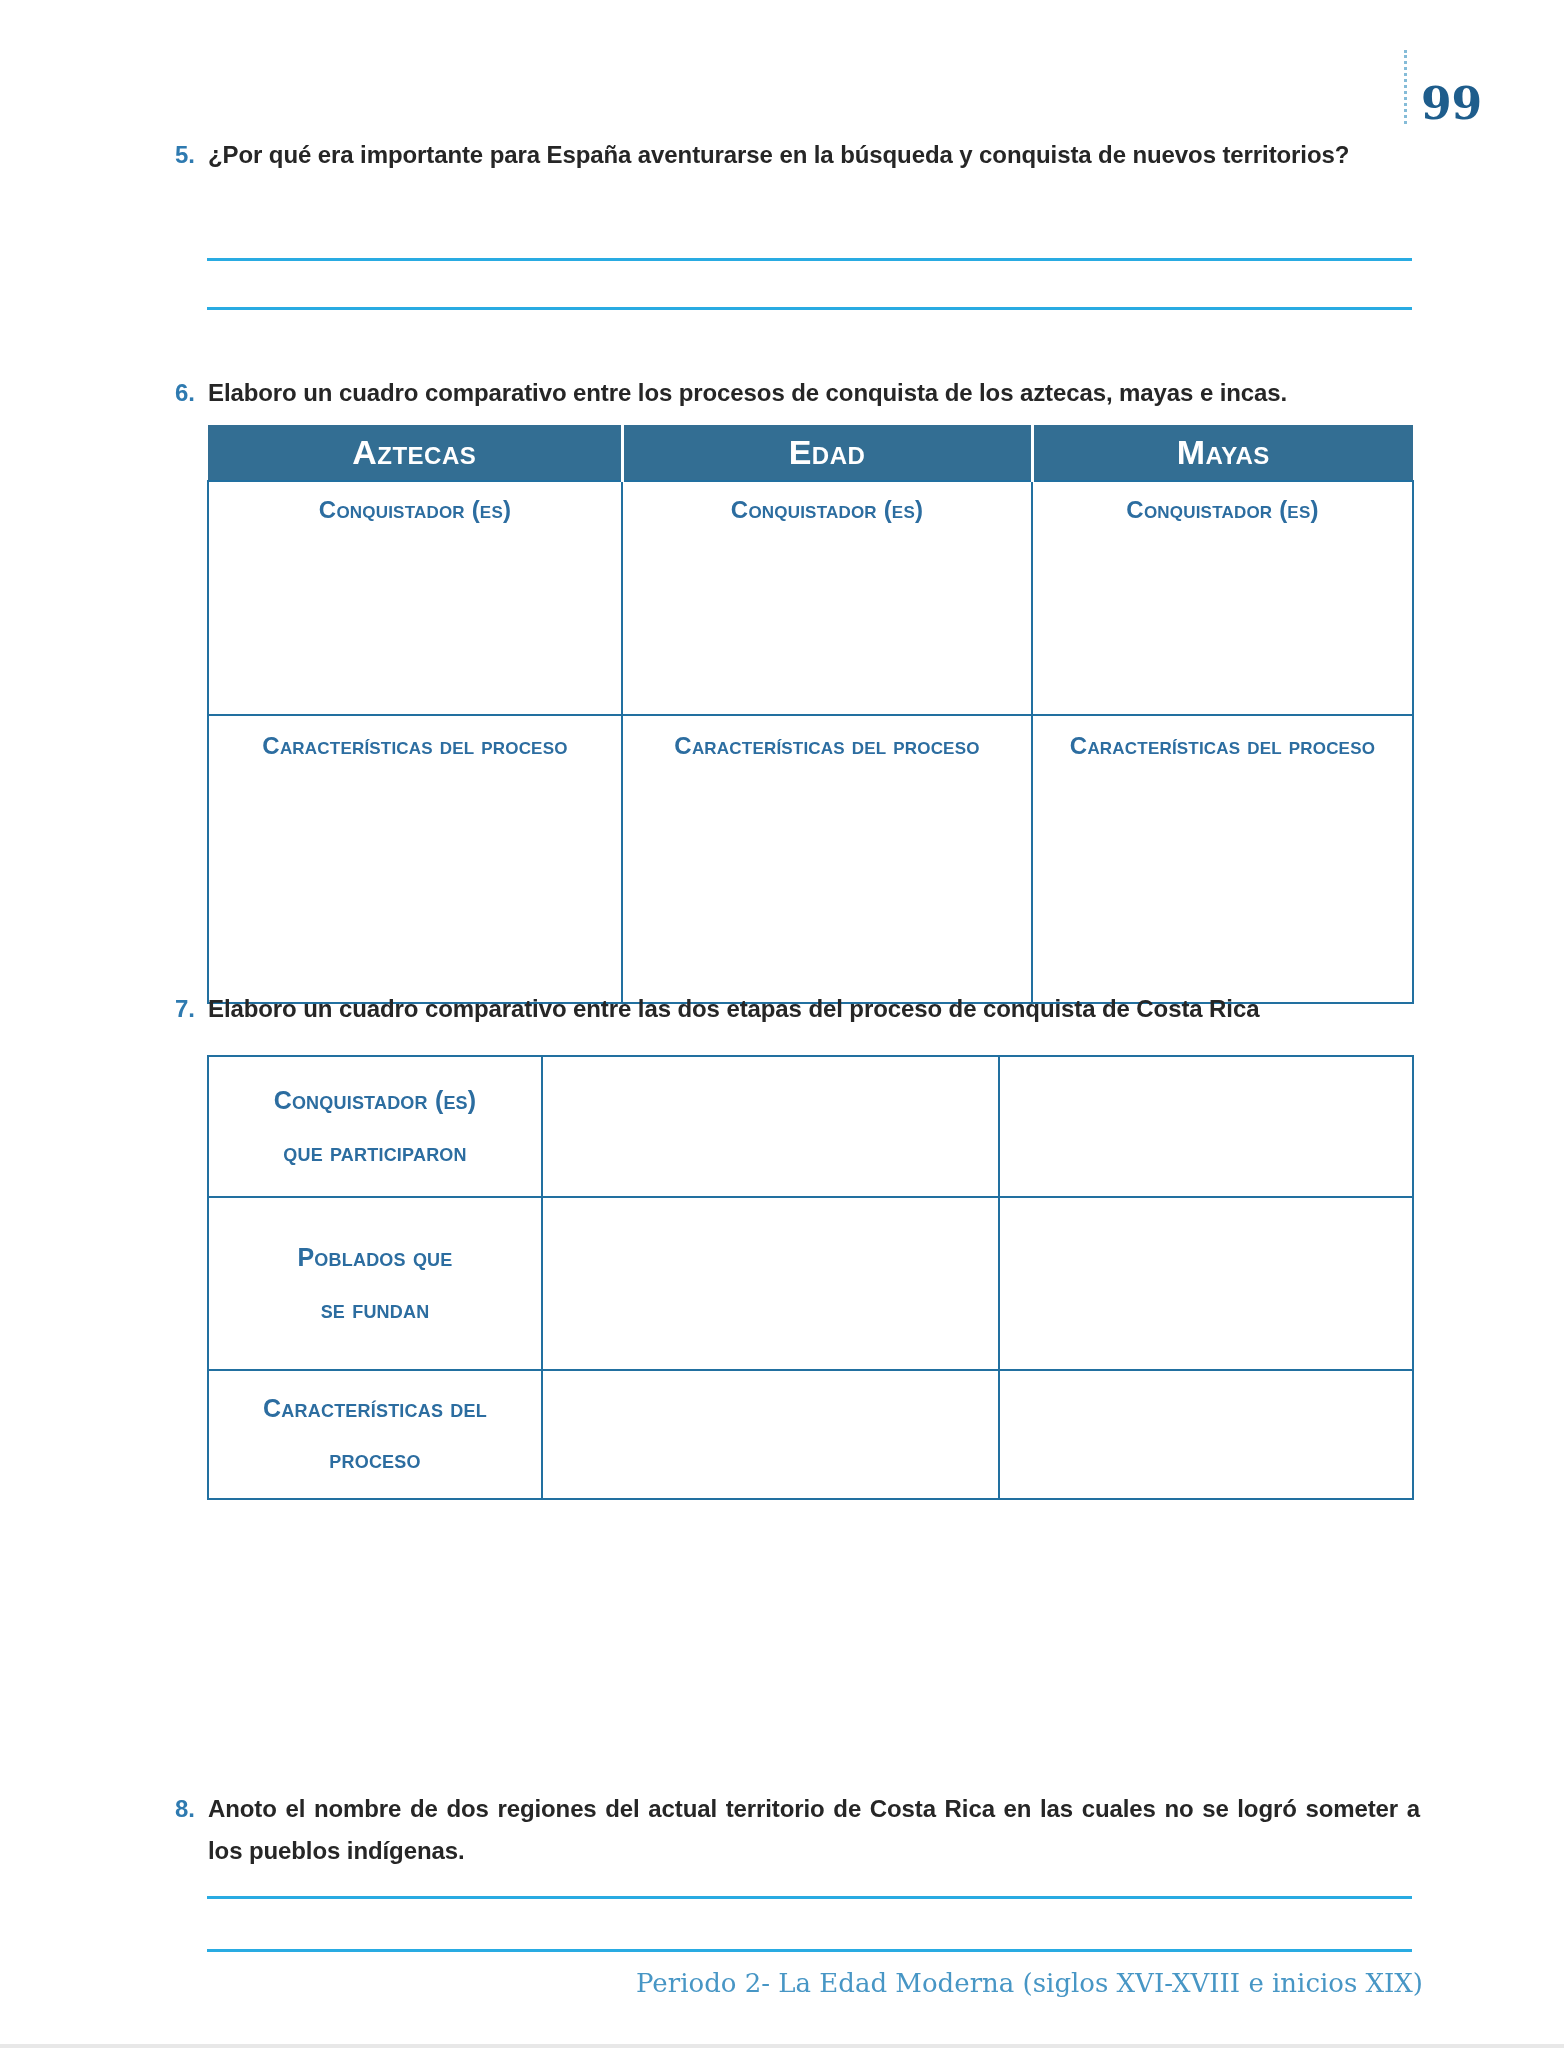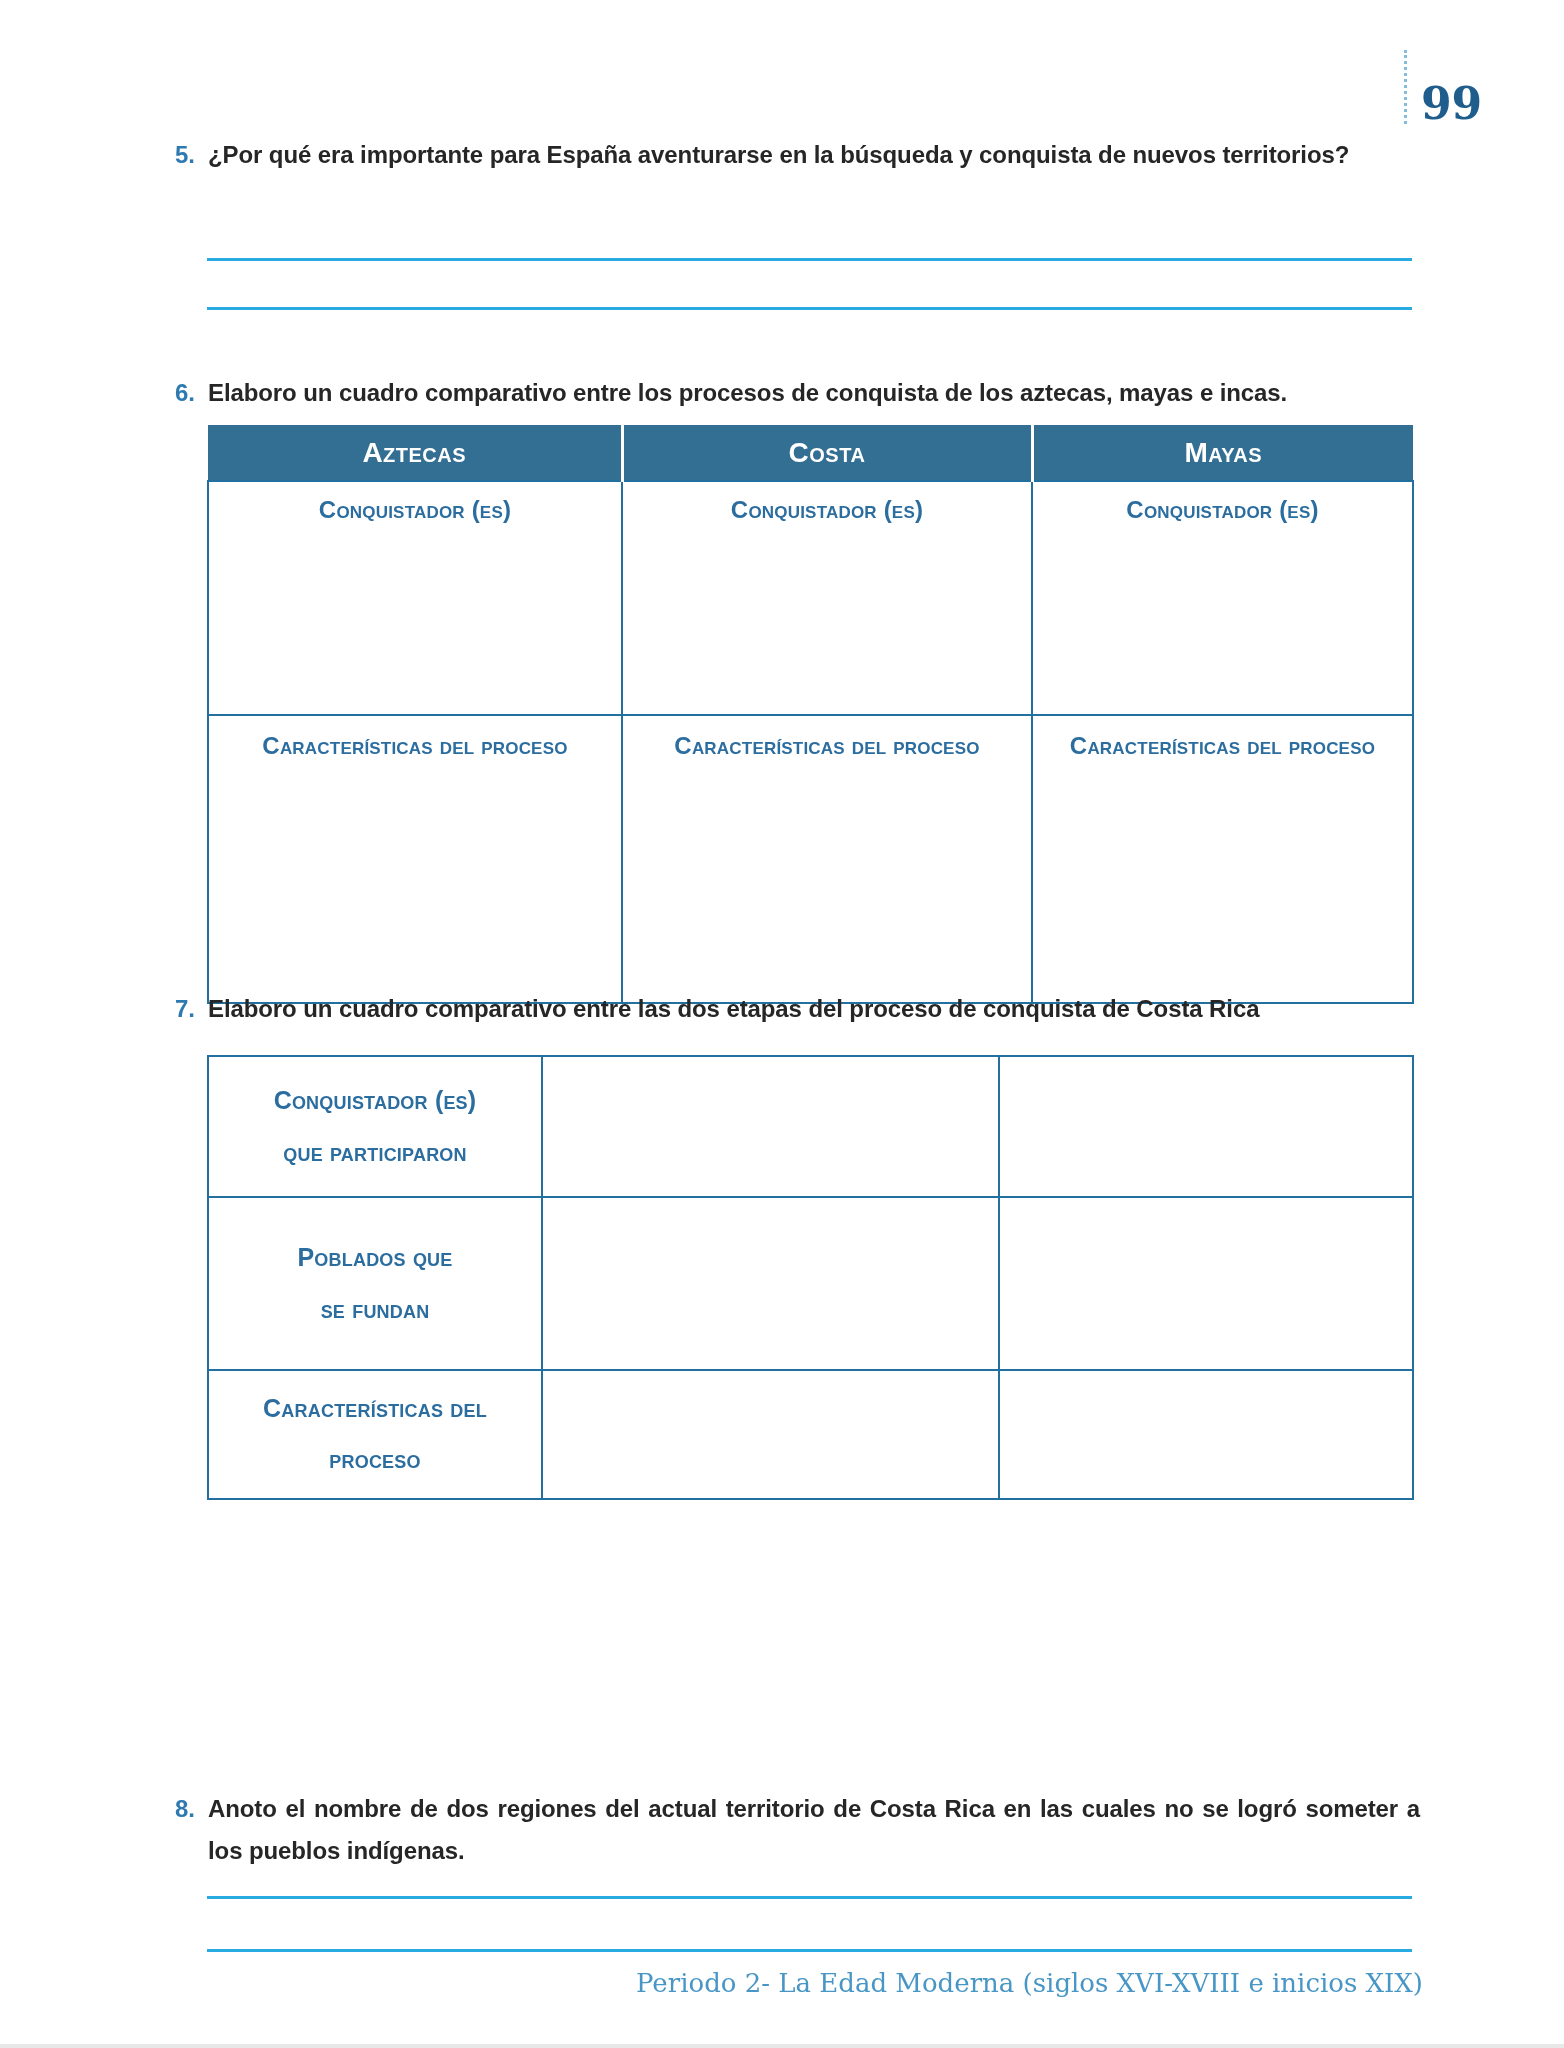--- a/index.html
+++ b/index.html
@@ -40,21 +40,21 @@
     position:absolute;left:207px;width:1205px;height:0;
     border-top:3px solid #29abe2;
   }
 
   
   table{border-collapse:collapse;table-layout:fixed;}
   .cmp-table{position:absolute;left:207px;width:1205px;}
   .cmp-table th{
     background:#336e93;color:#ffffff;
     font-variant:small-caps;font-weight:bold;
-    font-size:28px;letter-spacing:0.5px;
+    font-size:34px;letter-spacing:0.5px;
     text-align:center;vertical-align:middle;
     border:none;padding:0;
   }
   .cmp-table th + th{border-left:3px solid #ffffff;}
   .cmp-table td{
     border:2px solid #2270a0;background:#ffffff;
     padding:12px;
   }
   .cell-label{
     font-variant:small-caps;font-weight:bold;
@@ -109,21 +109,21 @@
 
   <table class="cmp-table t6" style="top:425px;">
     <colgroup>
         <col style="width:414px;">
         <col style="width:410px;">
         <col style="width:381px;">
       </colgroup>
     <tbody>
         <tr>
       <th>Aztecas</th>
-      <th>Costa</th>
+      <th>Edad</th>
       <th>Mayas</th>
     </tr>
     <tr class="r1">
       <td><span class="cell-label">Conquistador (es)</span></td>
       <td><span class="cell-label">Conquistador (es)</span></td>
       <td><span class="cell-label">Conquistador (es)</span></td>
     </tr>
     <tr class="r2">
       <td><span class="cell-label">Características del proceso</span></td>
       <td><span class="cell-label">Características del proceso</span></td>

